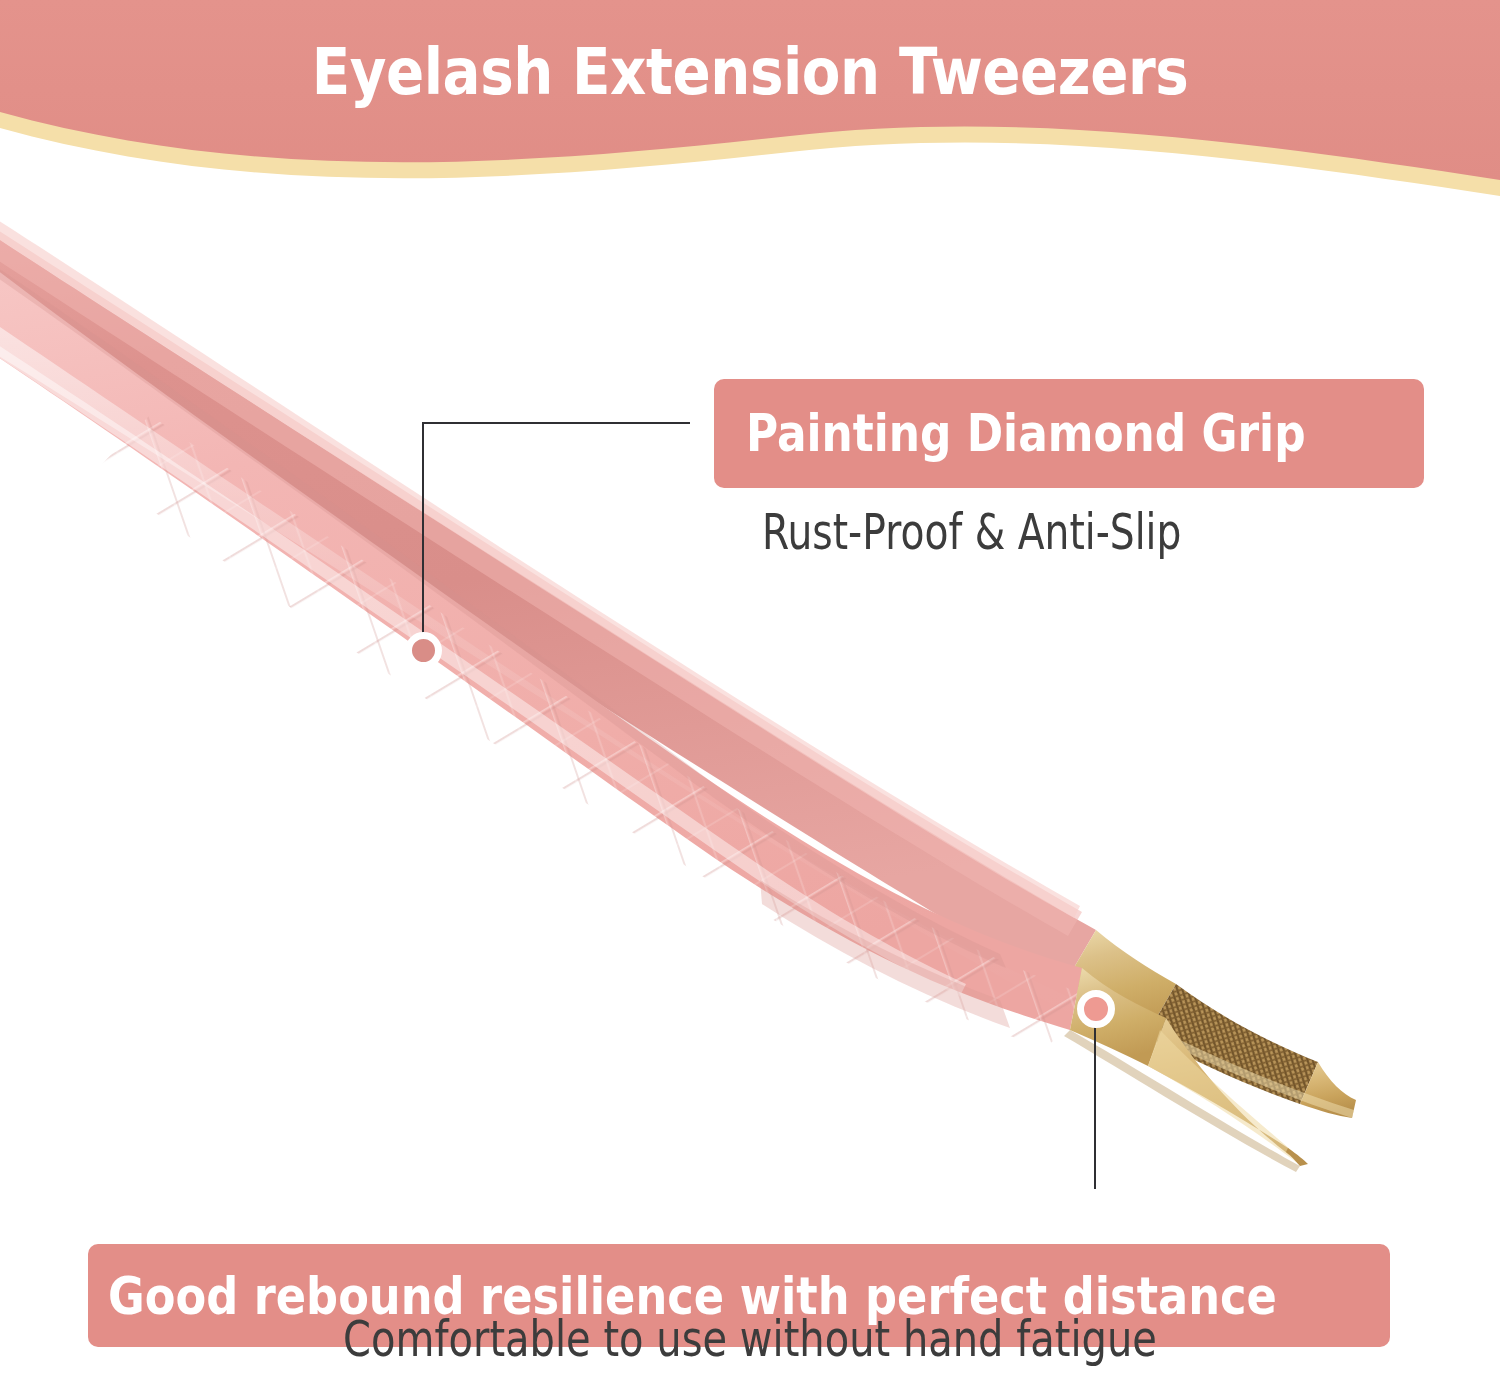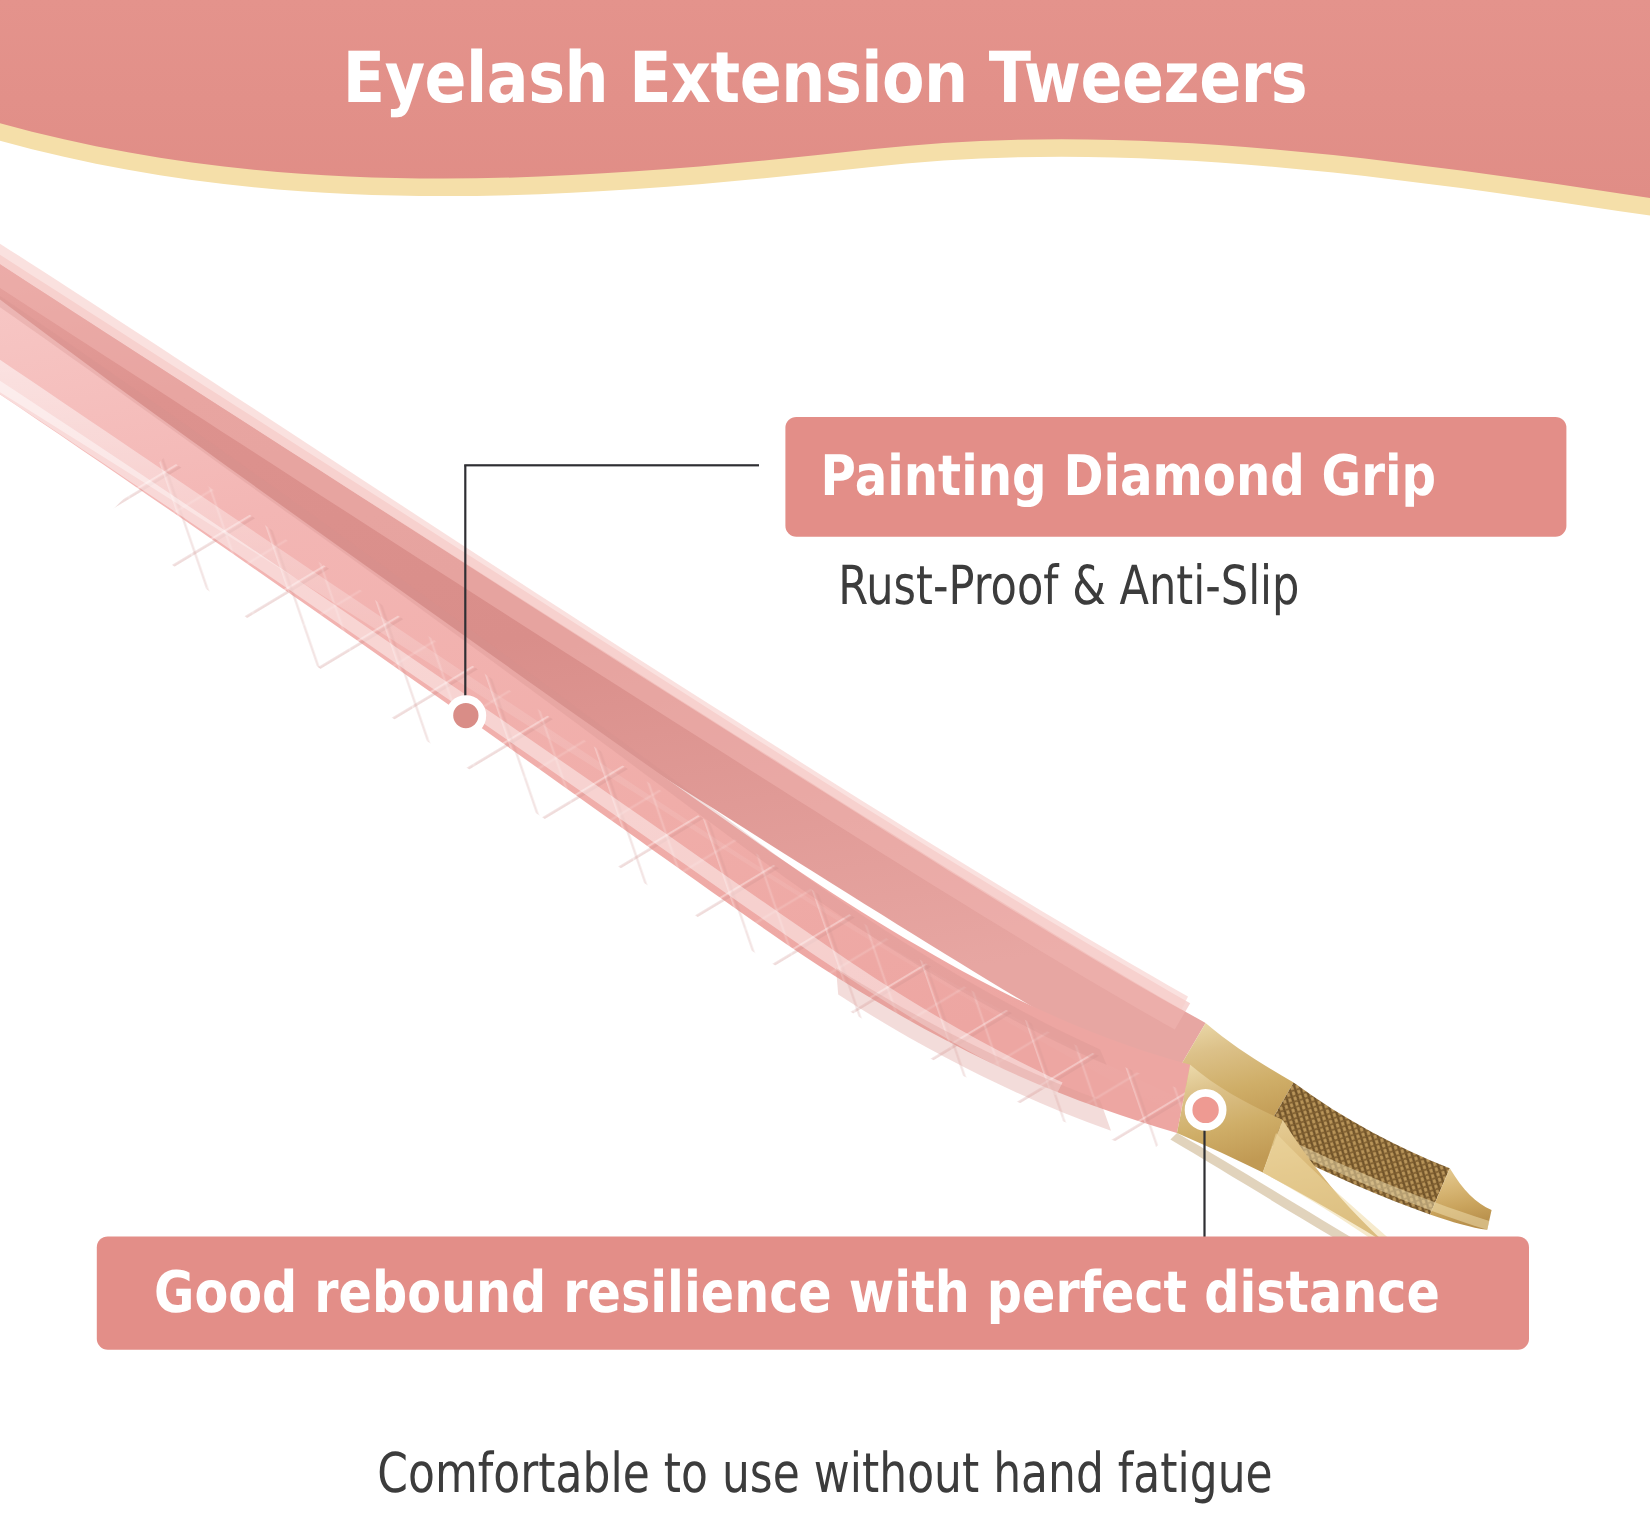--- a/index.html
+++ b/index.html
@@ -90,24 +90,24 @@
     padding-left: 32px;
     margin-left: 24px;
   }
   #callout-grip .callout-text {
     font-size: 51px;
     line-height: 55px;
   }
 
   #callout-rebound {
     left: 88px;
-    top: 1124px;
+    top: 1244px;
     width: 1302px;
     height: 103px;
-    padding-left: 52px;
+    padding-left: 20px;
   }
   #callout-rebound .callout-text {
     font-size: 52px;
     line-height: 56px;
   }
 
   .sub-text {
     position: absolute;
     color: #3c3c3c;
     font-family: "DejaVu Sans", sans-serif;

